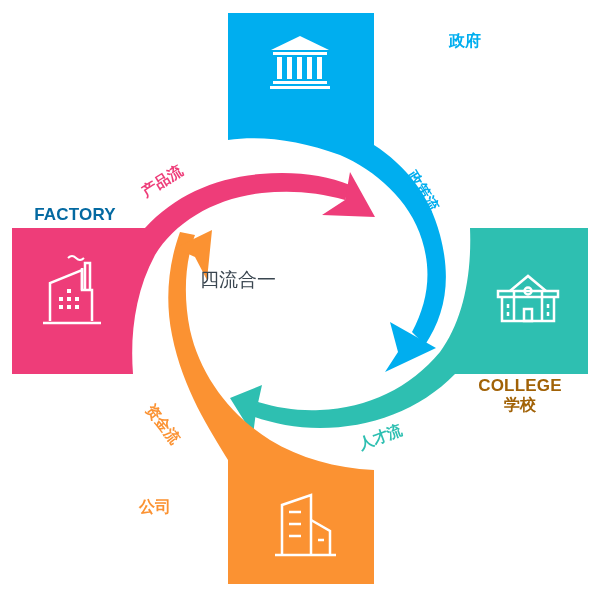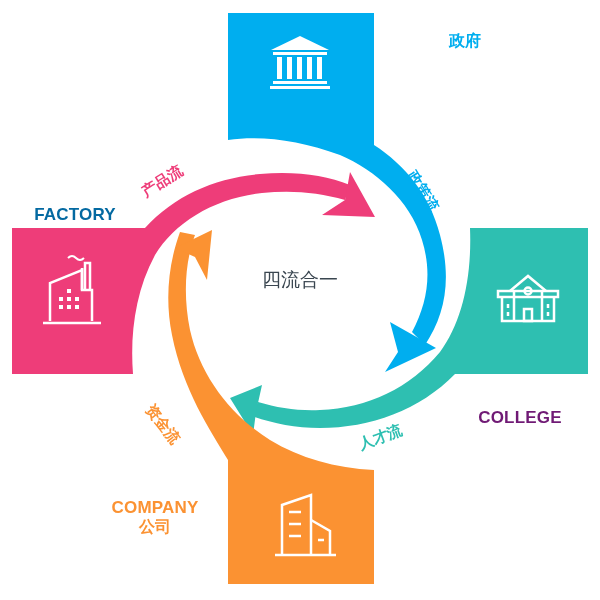--- a/index.html
+++ b/index.html
@@ -2,21 +2,21 @@
 <html><head>
   <meta charset="utf-8">
   <style>
     html, body { margin: 0; padding: 0; background: #ffffff; }
     body { width: 600px; height: 600px; position: relative; overflow: hidden;
            font-family: "Liberation Sans", "DejaVu Sans", sans-serif; }
     #diagram { position: absolute; left: 0; top: 0; width: 600px; height: 600px; }
     .label { position: absolute; text-align: center; font-weight: bold; line-height: 1.15; }
     .label .en { font-size: 17px; letter-spacing: 0.2px; display: block; }
     .label .zh { font-size: 16px; display: block; font-family: Liberation Sans, sans-serif; }
-    .center-text { position: absolute; left: 200px; top: 264px; width: 200px; text-align: center;
+    .center-text { position: absolute; left: 200px; top: 264px; width: 200px; text-align: left;
                    color: #3a4650; font-family: "DejaVu Sans", sans-serif; font-size: 19px; line-height: 30px; }
     .center-text span { display: block; }
     .flow { position: absolute; font-weight: bold; font-size: 15px; font-family: "DejaVu Sans", sans-serif;
             white-space: nowrap; transform-origin: center center; }
   </style>
 </head>
 <body>
 
 <svg id="diagram" viewBox="0 0 600 600" xmlns="http://www.w3.org/2000/svg">
 
@@ -83,25 +83,25 @@
     </g>
   </g>
 </svg>
 
 <div class="label" style="left:390px; top:32px; width:150px; color:#00AEEF;">
   <span class="zh">政府</span>
 </div>
 <div class="label" style="left:20px; top:160px; width:110px; color:#0369a1;margin-top:45px;">
   <span class="en">FACTORY</span>
 </div>
-<div class="label" style="left:460px; top:408px; width:120px; color:#701a75;">
+<div class="label" style="left:460px; top:376px; width:120px; color:#a16207;">
   <span class="en">COLLEGE</span>
+  <span class="zh">学校</span>
 </div>
 <div class="label" style="left:95px; top:498px; width:120px; color:#FB9232;">
-  <span class="en">COMPANY</span>
   <span class="zh">公司</span>
 </div>
 
 <div class="flow" style="left:140px; top:172px; color:#EE3D79; transform: rotate(-32deg);">产品流</div>
 <div class="flow" style="left:400px; top:182px; color:#00AEEF; transform: rotate(58deg);">政策流</div>
 <div class="flow" style="left:358px; top:428px; color:#2EBFB1; transform: rotate(-20deg);">人才流</div>
 <div class="flow" style="left:140px; top:415px; color:#FB9232; transform: rotate(52deg);">资金流</div>
 
 <div class="center-text">
   <span>四流合一</span>

